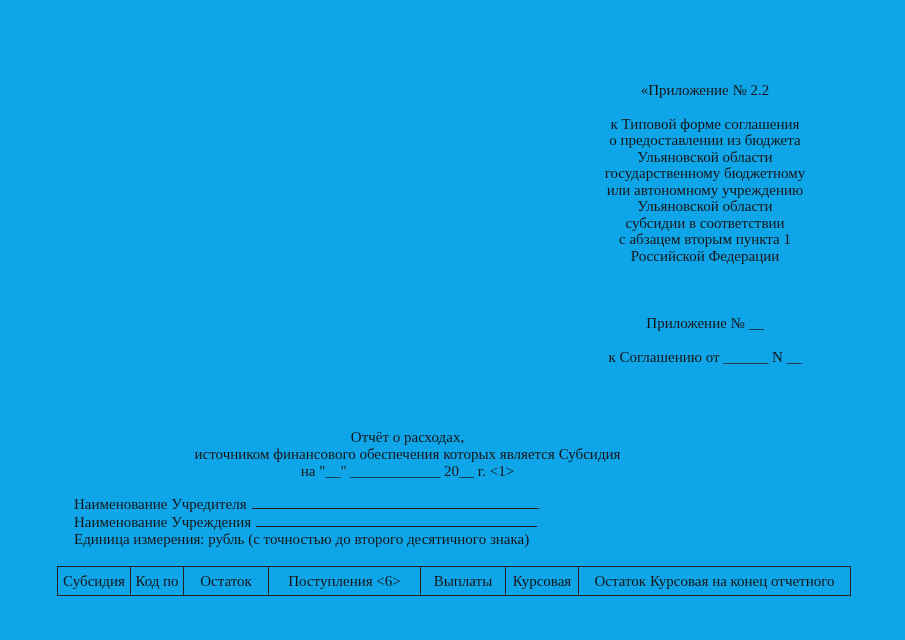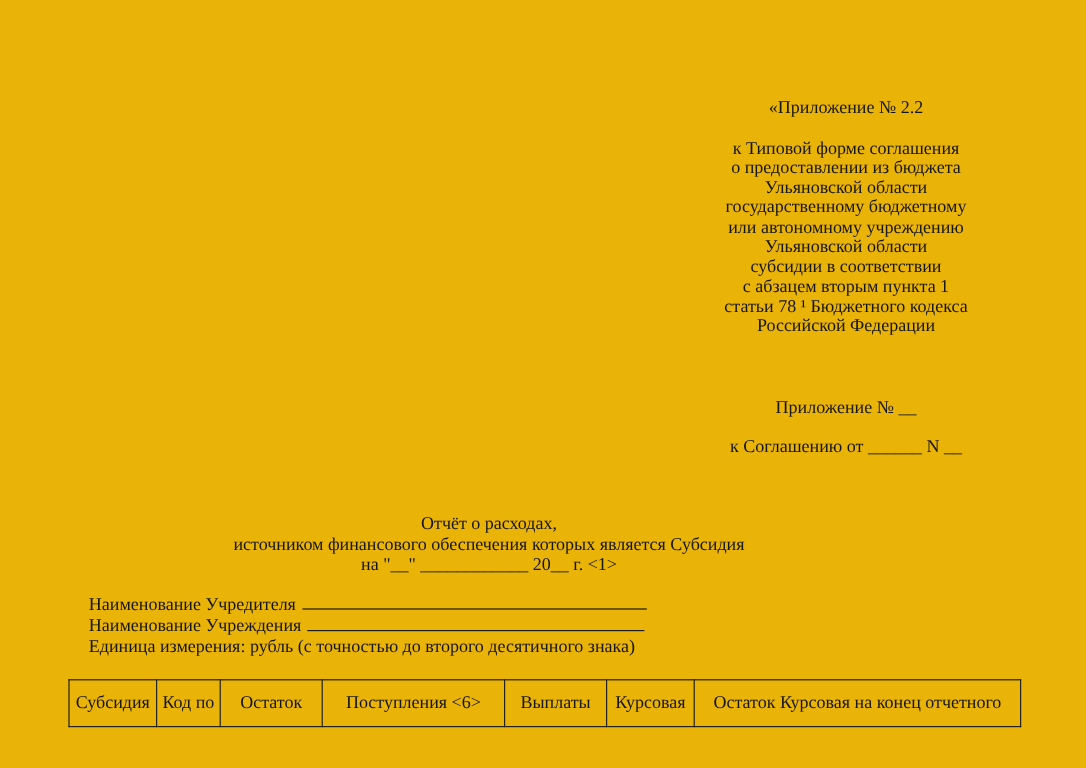--- a/index.html
+++ b/index.html
@@ -3,21 +3,21 @@
 <meta charset="utf-8">
 <style>
   * { box-sizing: border-box; }
   html, body { margin: 0; padding: 0; }
   body { background: #ffffff; }
 
   .page {
     position: relative;
     width: 905px;
     height: 640px;
-    background: #eab308;
+    background: #0ea5e9;
     font-family: "Liberation Serif", "DejaVu Serif", serif;
     color: #161616;
     overflow: hidden;
   }
 
   
   .annex-col {
     position: absolute;
     top: 82px;
     left: 560px;
@@ -70,21 +70,21 @@
     table-layout: fixed;
     width: 793px;
     font-size: 15px;
   }
   .report-table th {
     border: 1px solid #222;
     font-weight: normal;
     text-align: center;
     vertical-align: middle;
     padding: 4px 2px;
-    height: 39px;
+    height: 29px;
     white-space: nowrap;
     overflow: hidden;
     margin-left: 20px;
   }
 </style>
 </head>
 <body>
 
 <div class="page">
 
@@ -92,21 +92,20 @@
     <div class="annex-title">«Приложение № 2.2</div>
     <div>
       <div>к Типовой форме соглашения</div>
       <div>о предоставлении из бюджета</div>
       <div>Ульяновской области</div>
       <div>государственному бюджетному</div>
       <div>или автономному учреждению</div>
       <div>Ульяновской области</div>
       <div>субсидии в соответствии</div>
       <div>с абзацем вторым пункта 1</div>
-      <div>статьи 78 ¹ Бюджетного кодекса</div>
       <div>Российской Федерации</div>
     </div>
     <div class="annex-number">Приложение № __</div>
     <div class="agreement-line">к Соглашению от ______ N __</div>
   </div>
 
   <div class="report-title">
     <div>Отчёт о расходах,</div>
     <div>источником финансового обеспечения которых является Субсидия</div>
     <div>на "__" ____________ 20__ г. &lt;1&gt;</div>

